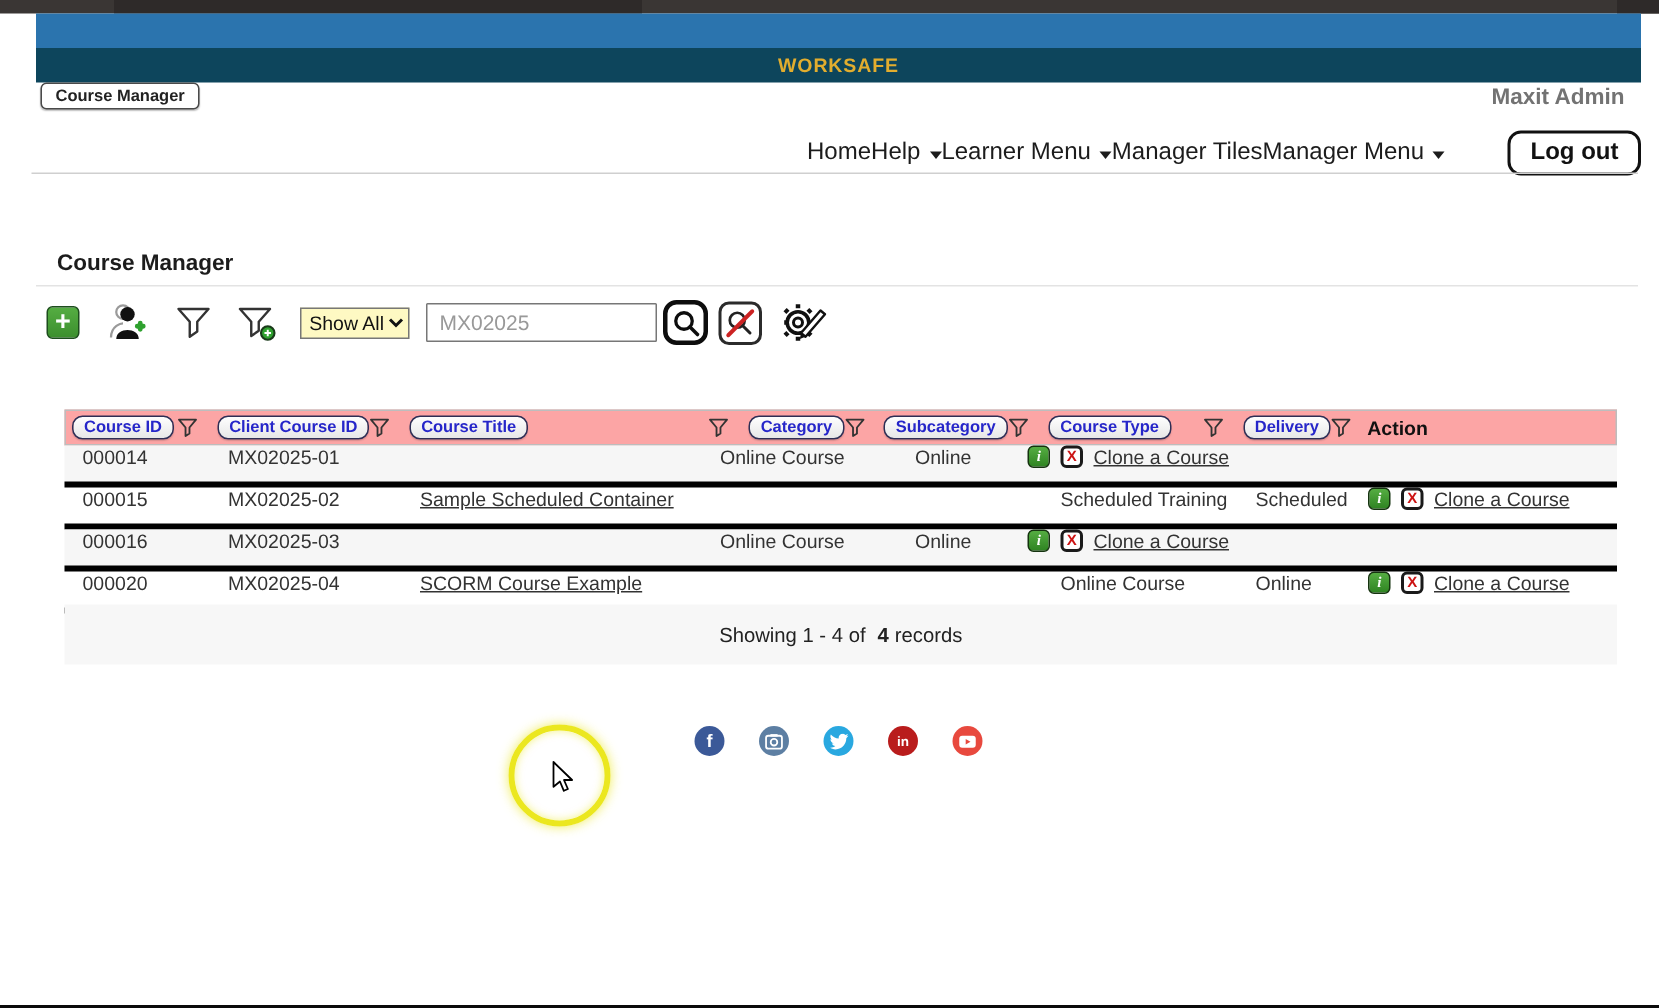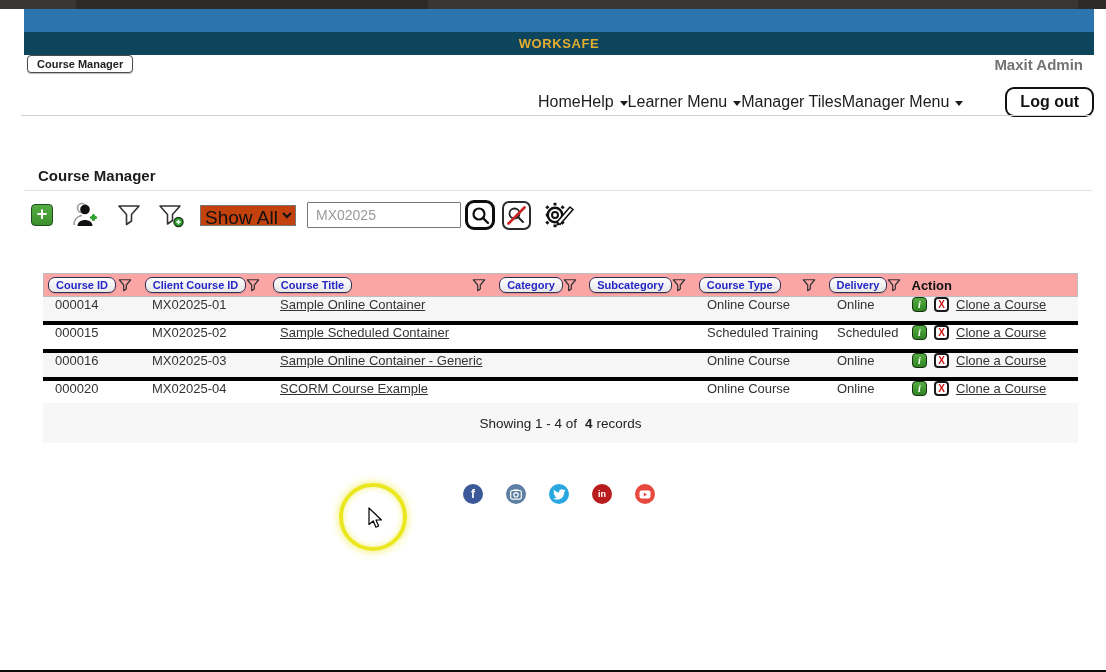--- a/index.html
+++ b/index.html
@@ -41,22 +41,22 @@
   .title-rule{position:absolute;top:190px;left:24px;width:1068px;height:1px;background:#e3e3e3;}
   
   .toolbar{position:absolute;top:198px;left:31px;height:34px;display:flex;align-items:center;}
   .add-btn{
     width:22px;height:22px;border:1px solid #1d4d1d;border-radius:4px;cursor:pointer;
     background:linear-gradient(#55ad42,#3c8f2e);color:#fff;font-size:18px;font-weight:700;
     display:flex;align-items:center;justify-content:center;line-height:1;padding-bottom:2px;box-sizing:border-box;
   }
   .tb-icon{margin-left:17px;cursor:pointer;display:flex;align-items:center;}
   .show-select{
-    margin-left:15px;height:21px;font-size:19px;font-family:"Liberation Sans",sans-serif;
-    border:1px solid #777;background:#c2410c;color:#111;
+    margin-left:15px;height:21px;font-size:13px;font-family:"Liberation Sans",sans-serif;
+    border:1px solid #777;background:#fef9c3;color:#111;text-align:right;
   }
   .search-input{
     margin-left:11px;width:136px;height:24px;border:1px solid #777;border-radius:1px;
     font-size:14px;color:#999;padding:0 8px;font-family:"Liberation Sans",sans-serif;
   }
   .search-btn{
     margin-left:4px;width:30px;height:30px;border:3px solid #0d0d0d;border-radius:9px;background:#fff;
     display:flex;align-items:center;justify-content:center;cursor:pointer;padding:0;
   }
   .clear-btn{
@@ -287,21 +287,20 @@
             <path d="M1.5,2 H14.5 L9.5,8 V12.5 L6.5,14.5 V8 Z" fill="none" stroke="#333" stroke-width="1.4" stroke-linejoin="round"></path>
           </svg>
         </span>
     </div>
     <div class="th-action c8">Action</div>
   </div>
 
   <div class="trow alt">
     <div class="td c1">000014</div>
     <div class="td c2">MX02025-01</div>
-    <div class="td c3"><span class="title-link">Sample Online Container</span></div>
     <div class="td c4"></div>
     <div class="td c5"></div>
     <div class="td c6">Online Course</div>
     <div class="td c7">Online</div>
     <div class="td-action c8">
       <span class="info-ic">i</span>
       <span class="del-ic">X</span>
       <span class="clone-link">Clone a Course</span>
     </div>
   </div>
@@ -317,21 +316,20 @@
     <div class="td-action c8">
       <span class="info-ic">i</span>
       <span class="del-ic">X</span>
       <span class="clone-link">Clone a Course</span>
     </div>
   </div>
 
   <div class="trow alt">
     <div class="td c1">000016</div>
     <div class="td c2">MX02025-03</div>
-    <div class="td c3"><span class="title-link">Sample Online Container - Generic</span></div>
     <div class="td c4"></div>
     <div class="td c5"></div>
     <div class="td c6">Online Course</div>
     <div class="td c7">Online</div>
     <div class="td-action c8">
       <span class="info-ic">i</span>
       <span class="del-ic">X</span>
       <span class="clone-link">Clone a Course</span>
     </div>
   </div>

